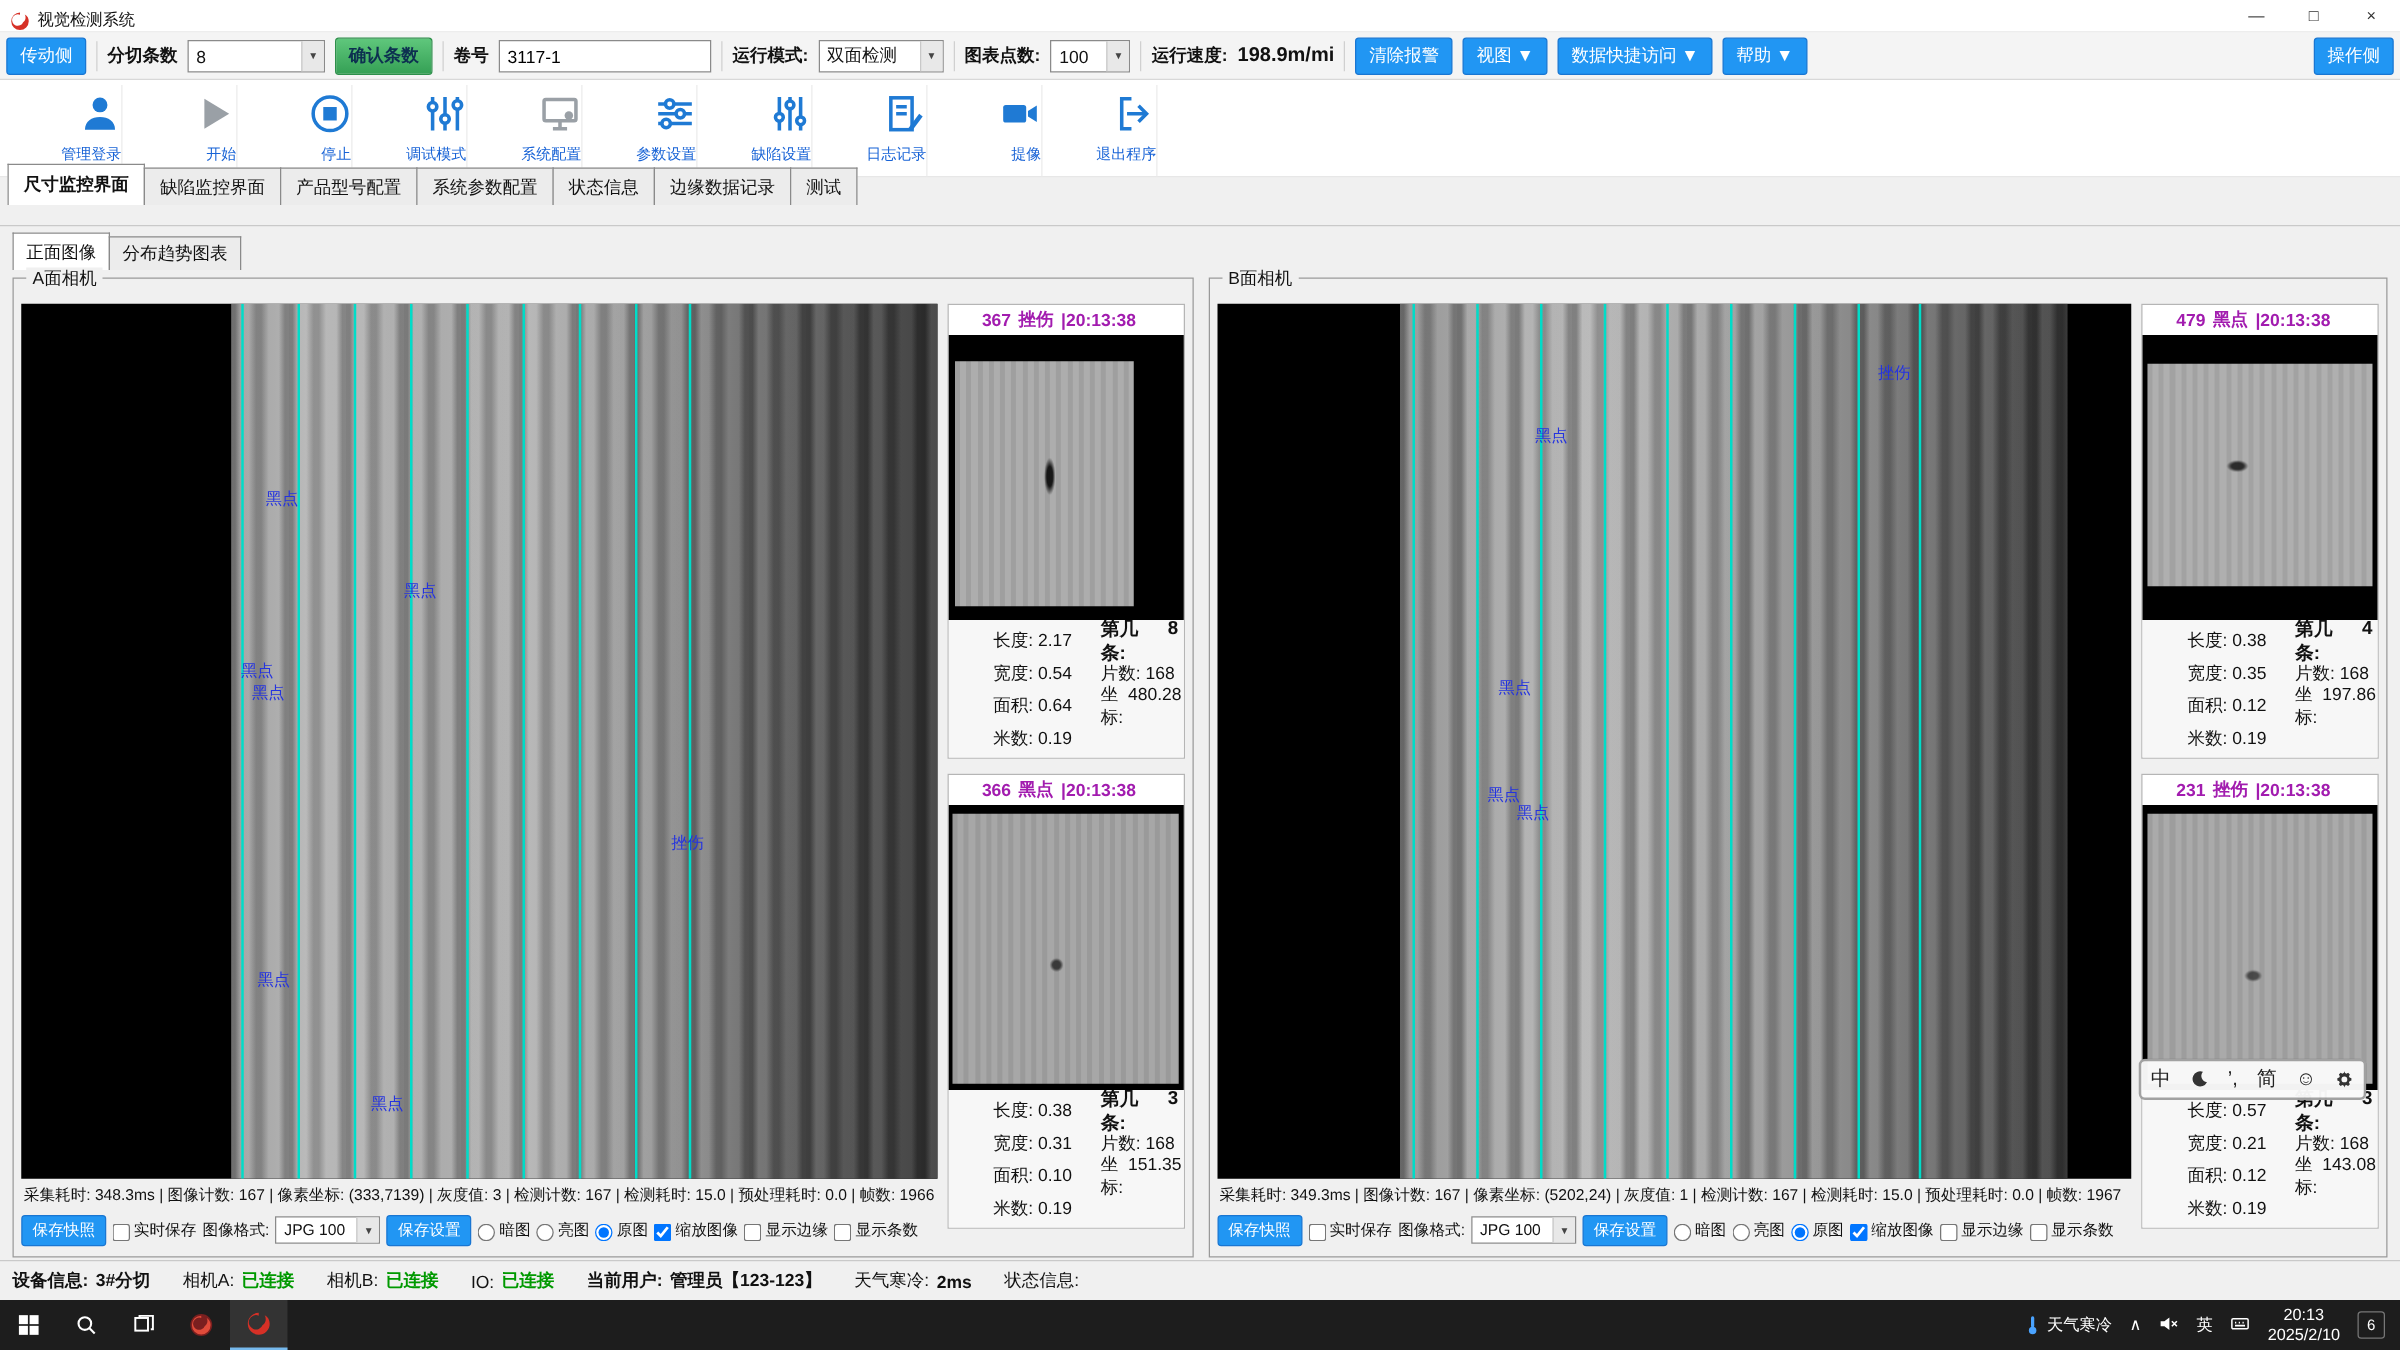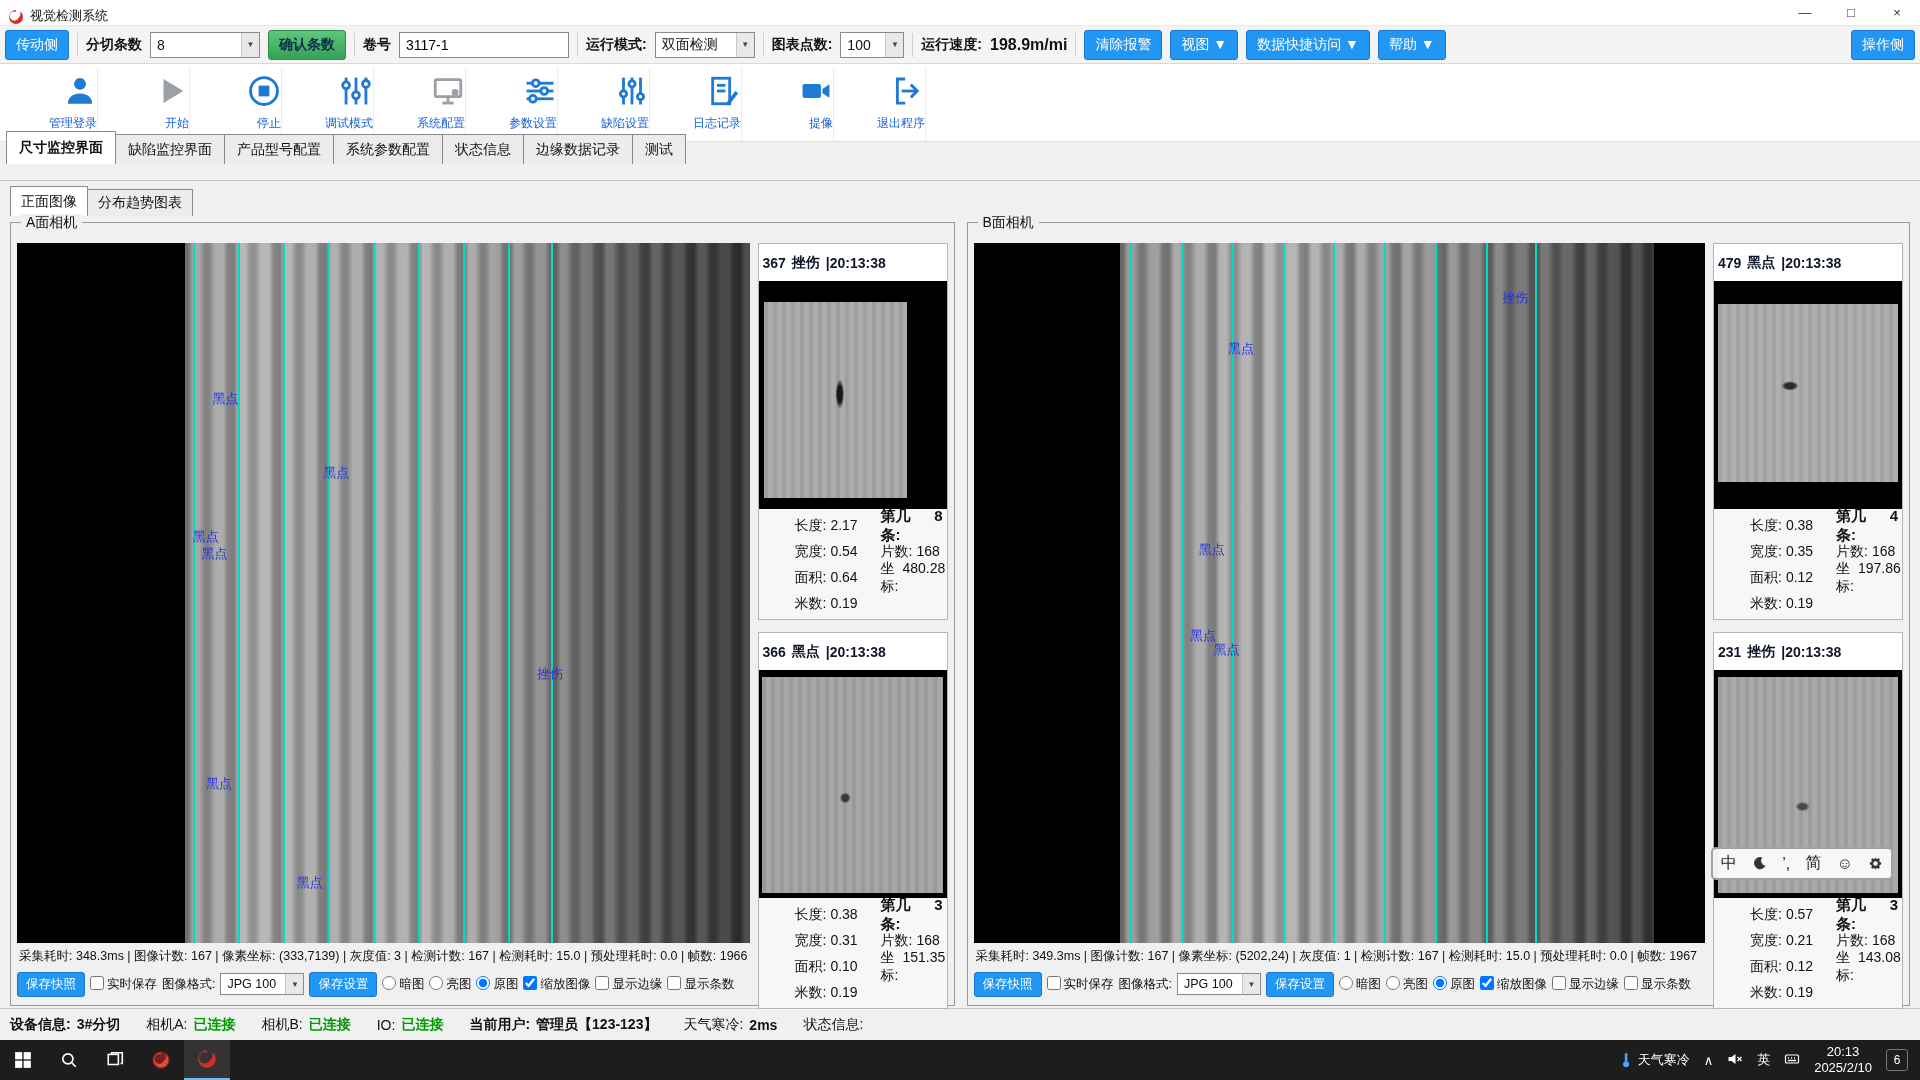--- a/index.html
+++ b/index.html
@@ -59,27 +59,27 @@
     background:
       repeating-linear-gradient(90deg, rgba(0,0,0,.28) 0 3px, rgba(255,255,255,.10) 8px 14px, rgba(0,0,0,.20) 20px 24px, rgba(255,255,255,.06) 30px 38px, rgba(0,0,0,.25) 43px 46px),
       linear-gradient(90deg,#8e8e8e 0%,#a8a8a8 15%,#b4b4b4 30%,#a2a2a2 45%,#949494 58%,#7e7e7e 70%,#636363 82%,#4a4a4a 92%,#383838 100%); }
   .cyan { position:absolute; top:0; bottom:0; }
   .cyan-a { left:24%; width:49.2%; }
   .cyan-b { left:21.4%; width:55.6%; }
   .cyan i { position:absolute; top:0; bottom:0; width:2px; background:#00dcc8; }
   .dlabel { position:absolute; color:#2433e0; font-size:13px; white-space:nowrap; z-index:3; }
   .cam-status { height:26px; display:flex; align-items:center; font-size:12.5px; white-space:nowrap; overflow:hidden; padding:0 2px; }
   .cam-controls { height:30px; display:flex; align-items:center; gap:5px; font-size:12.5px; white-space:nowrap; }
-  .ctl { display:inline-flex; align-items:flex-start; gap:3px; cursor:pointer; }
+  .ctl { display:inline-flex; align-items:flex-end; gap:3px; cursor:pointer; }
   .ctl input { width:14px; height:14px; margin:0; }
 
   
   .cards { width:190px; display:flex; flex-direction:column; gap:12px; }
   .dcard { border:1px solid #b5b5b5; background:#fff; }
-  .dcard-head { height:37px; display:flex; align-items:center; gap:6px; padding:0 4px; color:#0f172a; font-weight:600; font-size:14px; }
+  .dcard-head { height:24px; display:flex; align-items:center; gap:6px; padding:0 4px; color:#a21caf; font-weight:600; font-size:14px;margin-left:23px; }
   .dimg { height:228px; background:#000; position:relative; overflow:hidden; }
   .dimg-in { position:absolute; }
   .dimg-in.a1 { inset:9% 21% 5% 3%;
     background: radial-gradient(ellipse 6px 20px at 53% 47%, rgba(15,15,15,.95) 0 40%, rgba(15,15,15,0) 75%),
       repeating-linear-gradient(90deg, rgba(0,0,0,.06) 0 4px, rgba(255,255,255,.05) 4px 9px), #a9a9a9; }
   .dimg-in.a2 { inset:3% 2% 2% 2%;
     background: radial-gradient(circle 7px at 46% 56%, rgba(40,40,40,.85) 0 45%, rgba(40,40,40,0) 80%),
       repeating-linear-gradient(90deg, rgba(0,0,0,.05) 0 4px, rgba(255,255,255,.05) 4px 9px), #a2a2a2; }
   .dimg-in.b1 { inset:10% 2% 12% 2%;
     background: radial-gradient(ellipse 11px 6px at 40% 46%, rgba(30,30,30,.9) 0 45%, rgba(30,30,30,0) 80%),

